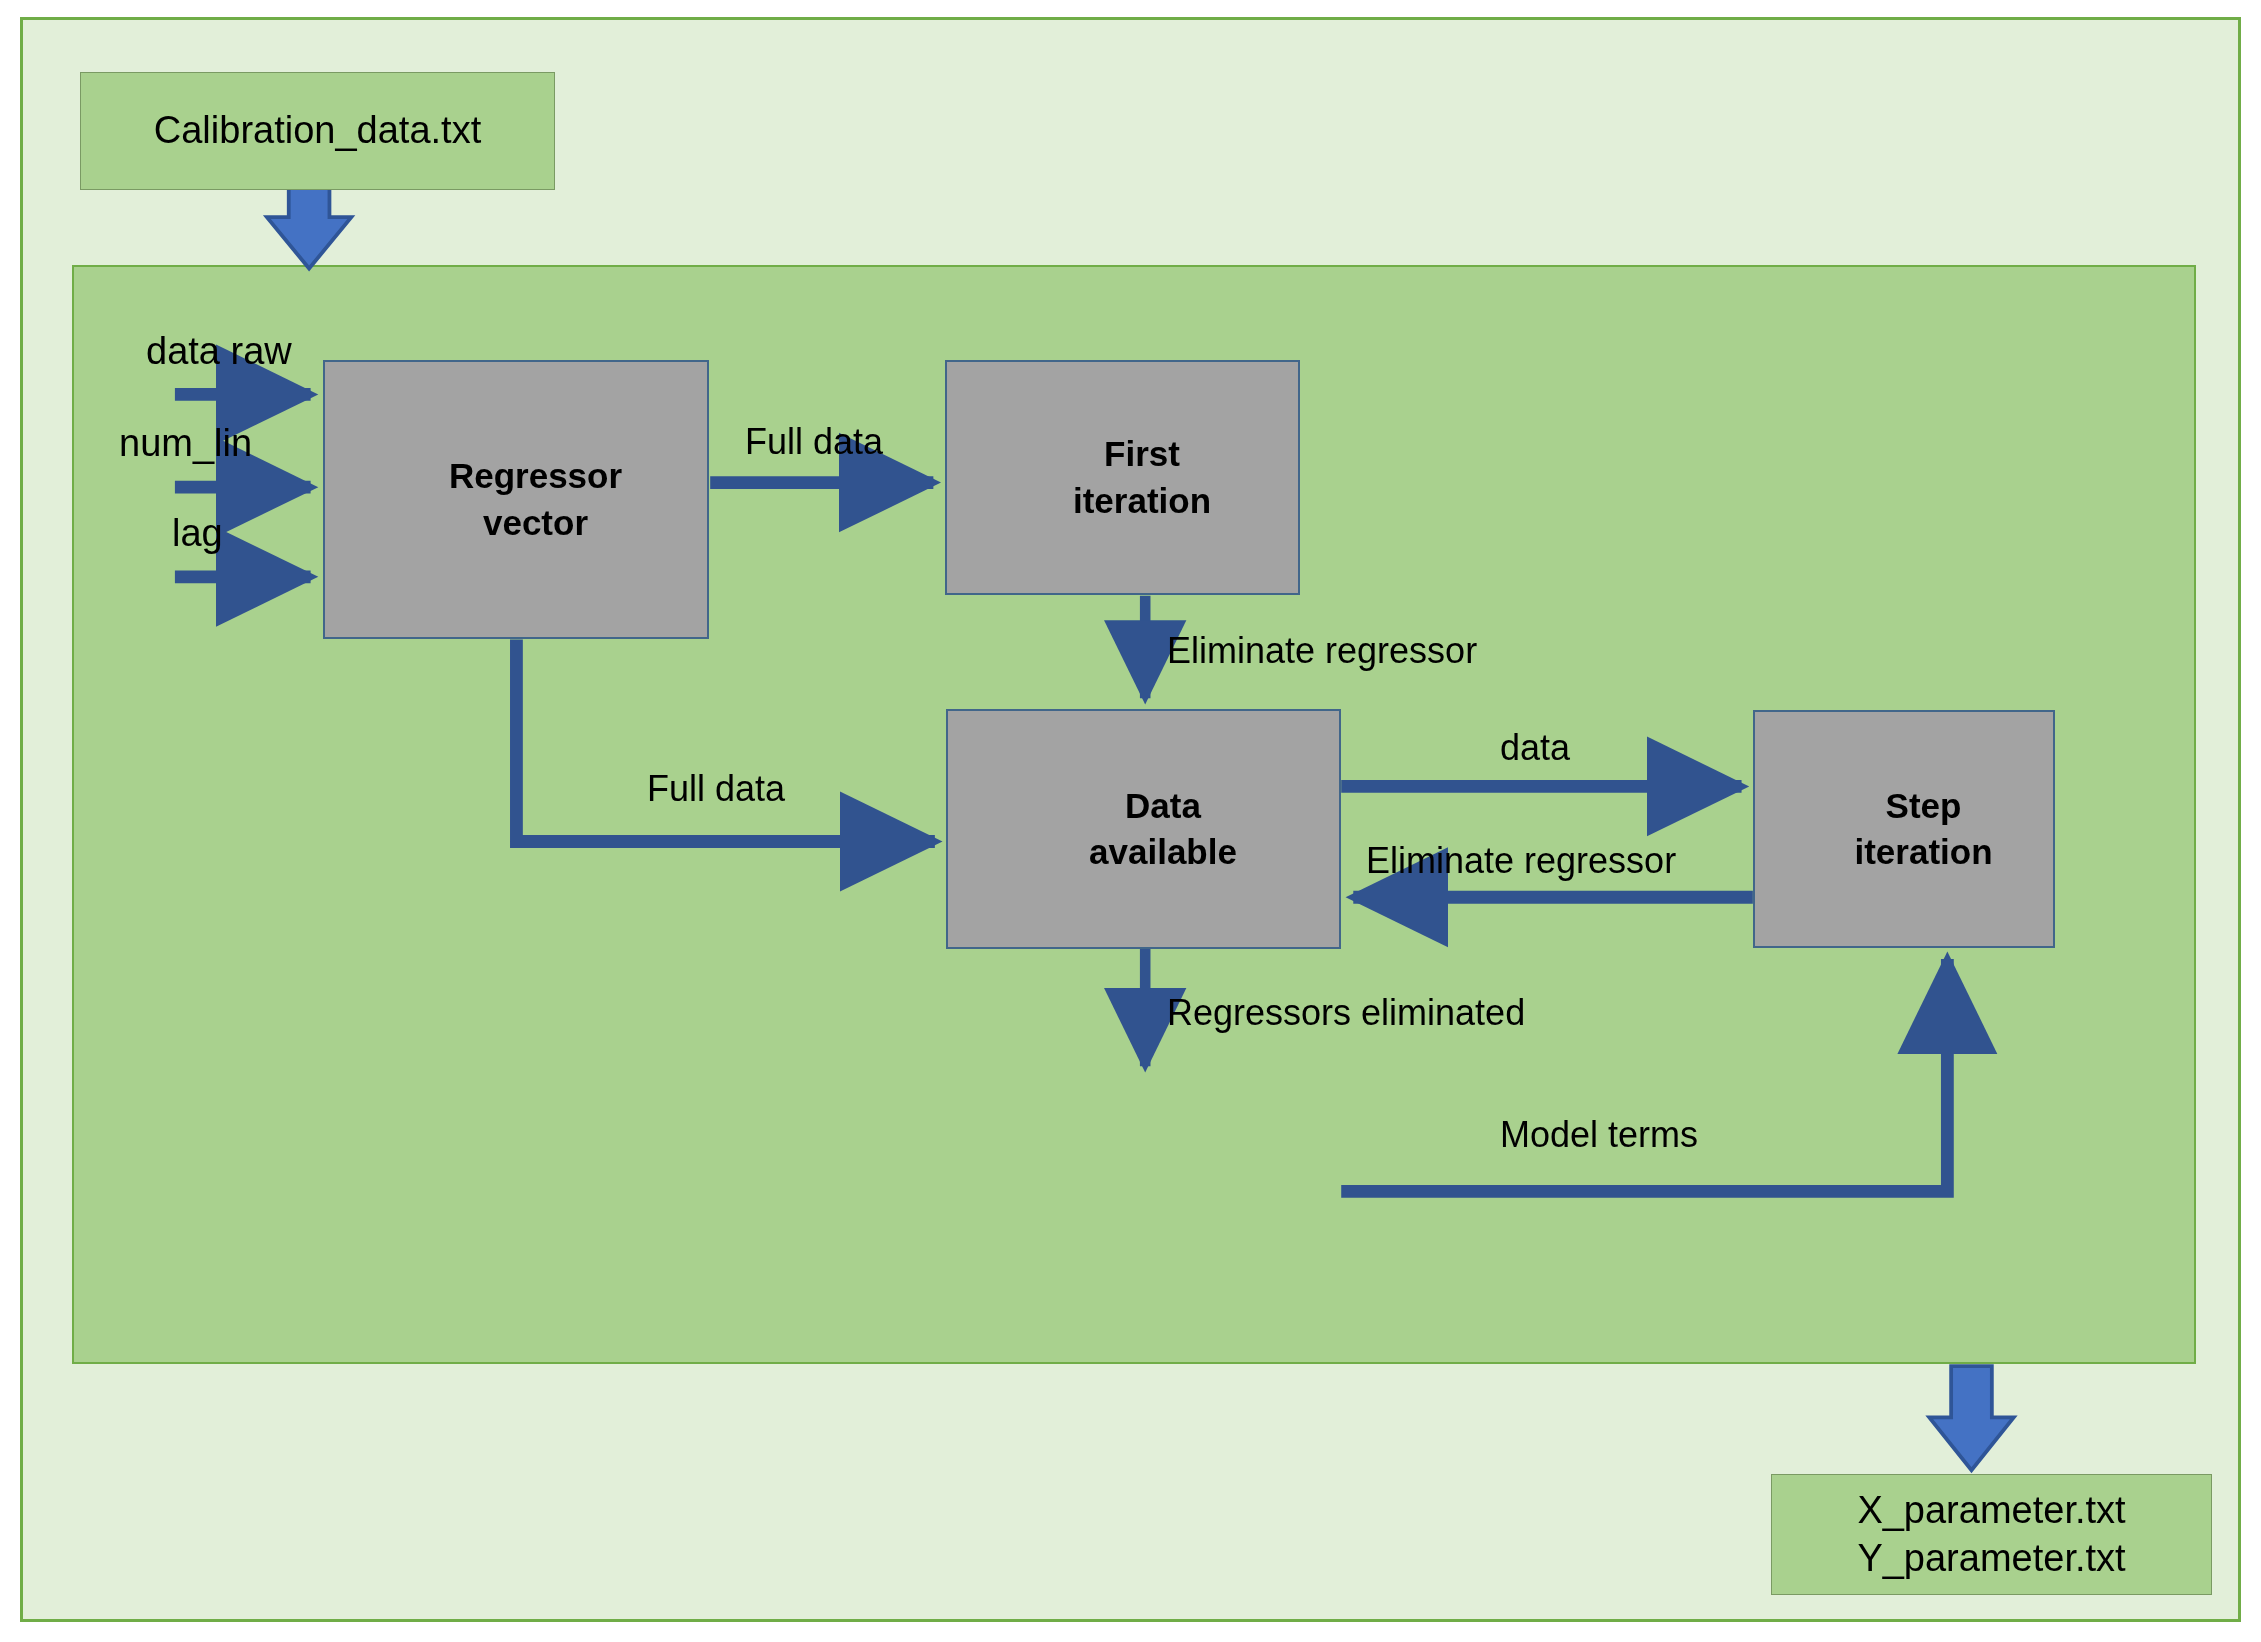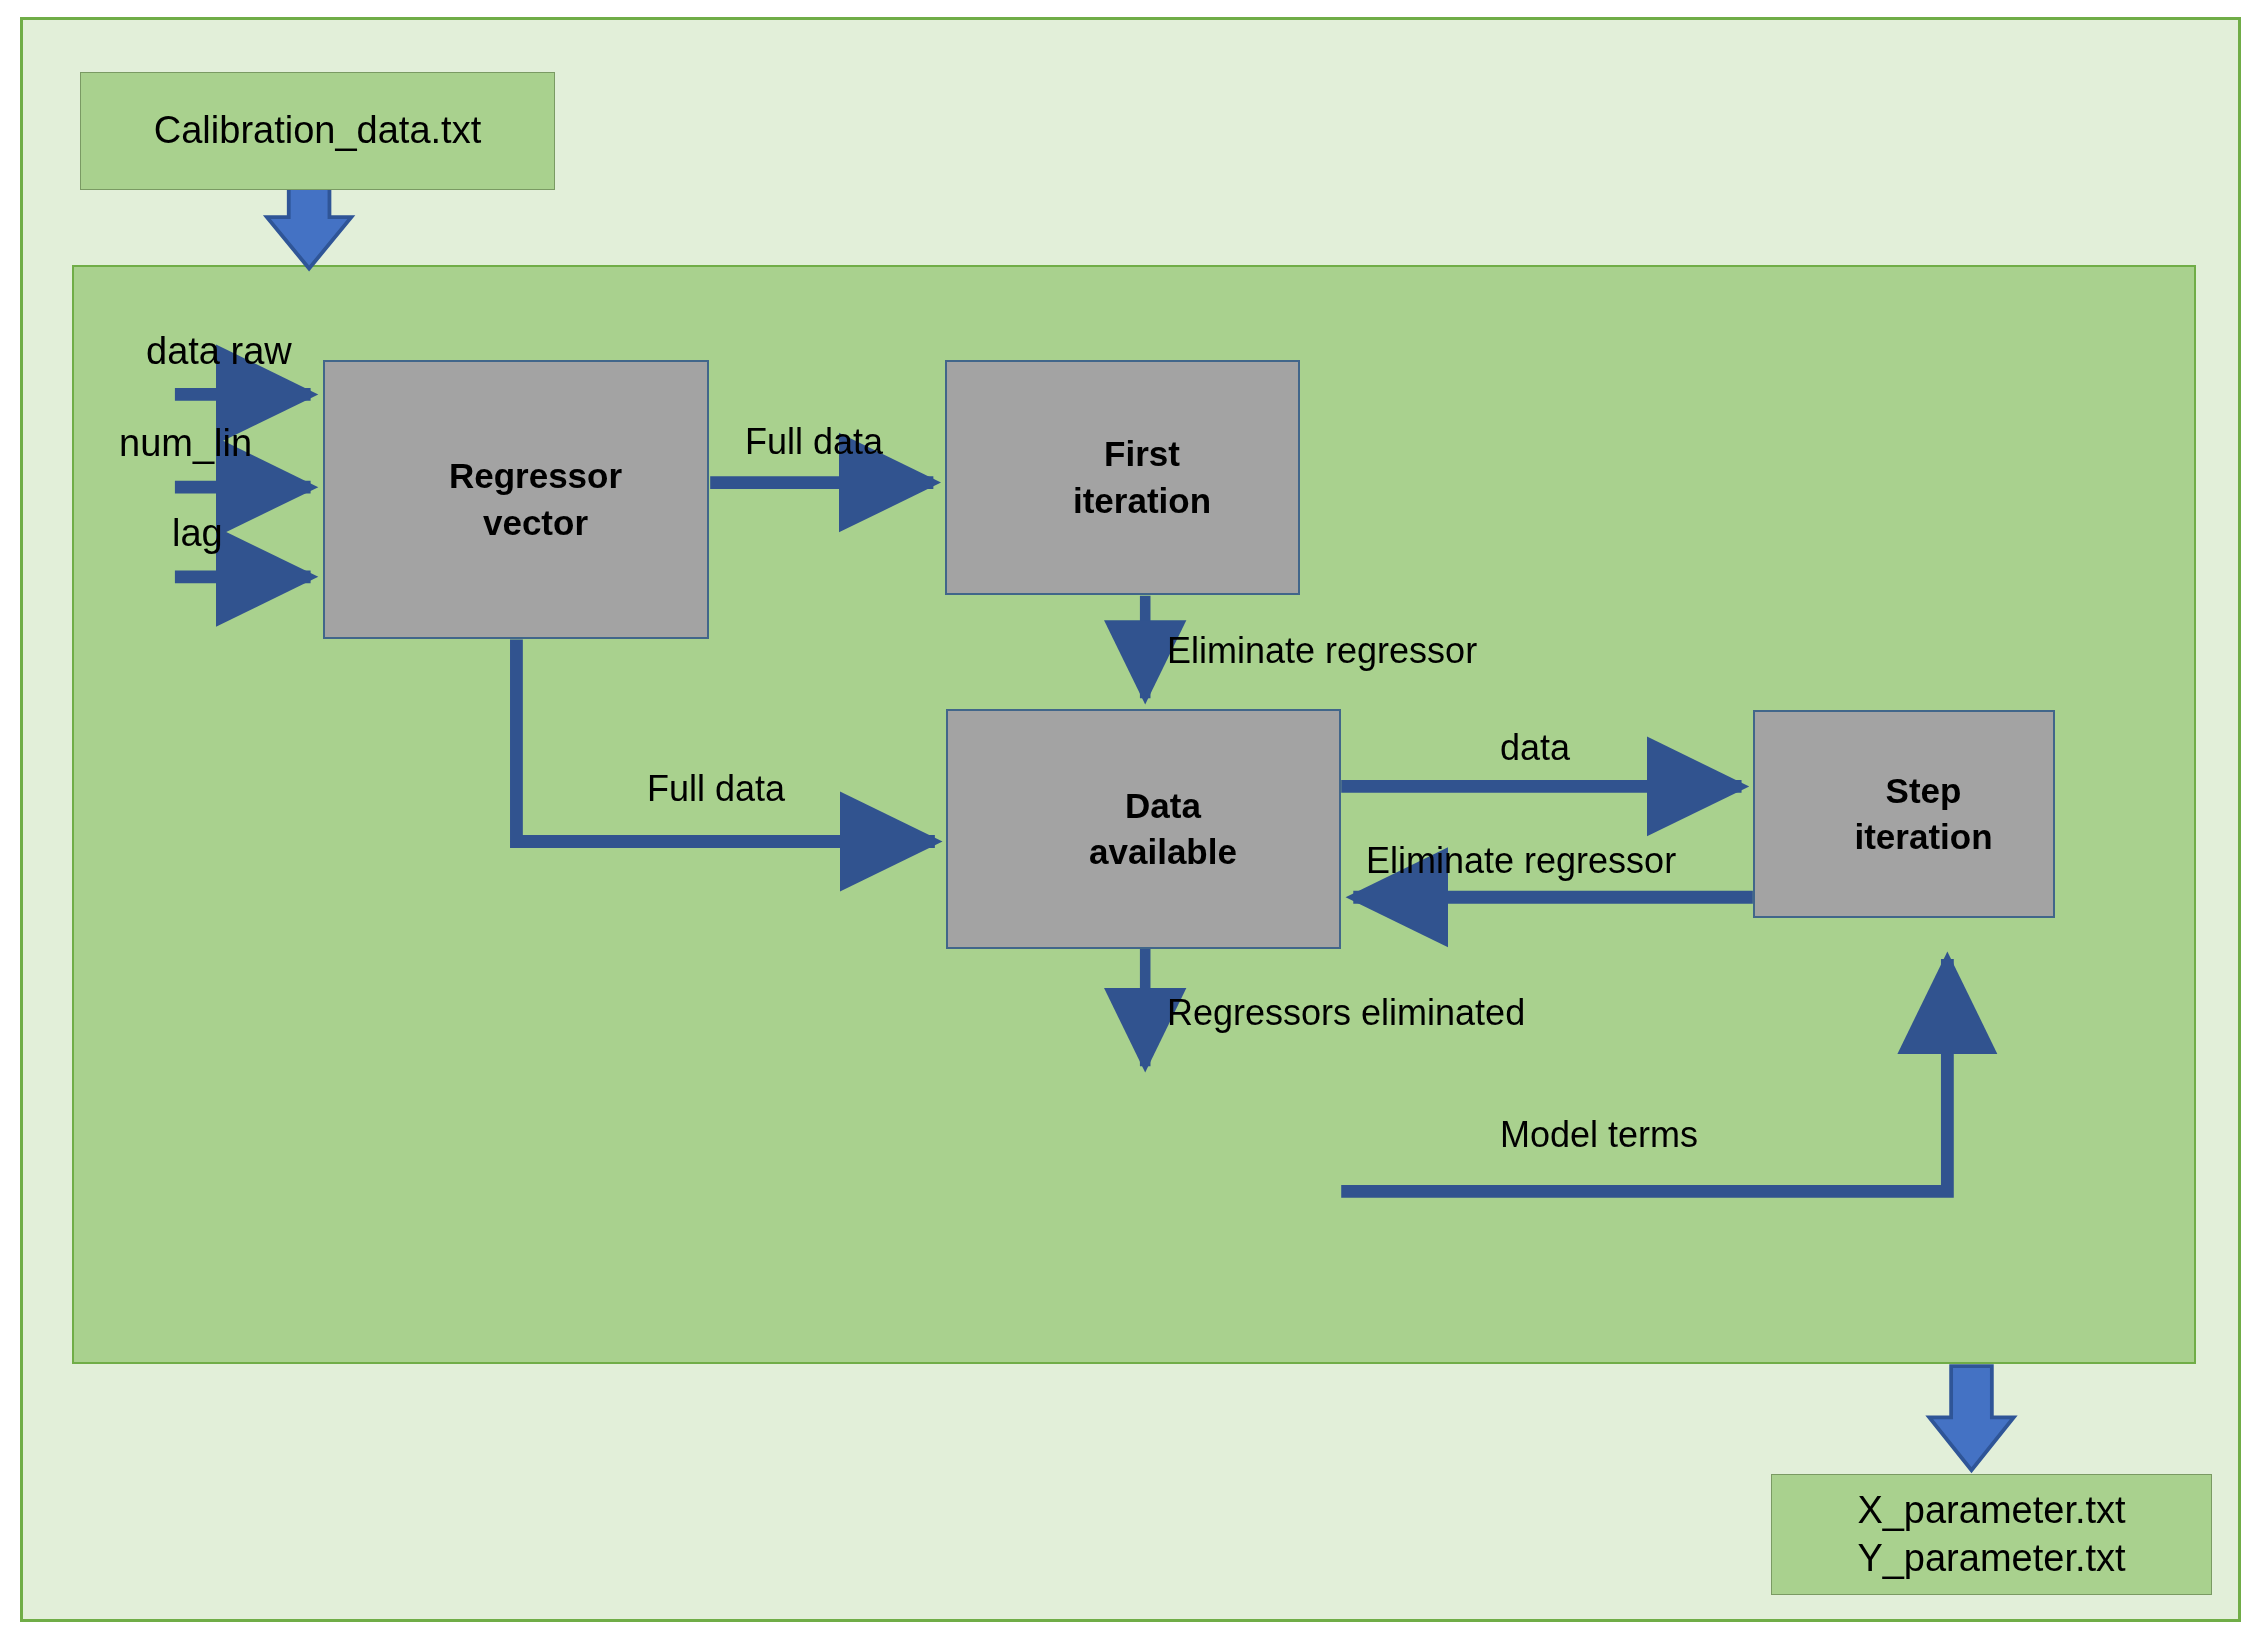--- a/index.html
+++ b/index.html
@@ -84,21 +84,21 @@
     color: #000000;
     font-size: 35px;
     font-weight: bold;
     line-height: 1.32;
     text-align: center;
     padding-left: 39px;
   }
   #regressor-vector-box { left: 323px;  top: 360px;  width: 386px; height: 279px; }
   #first-iteration-box  { left: 945px; top: 360px;  width: 355px; height: 235px; }
   #data-available-box   { left: 946px; top: 709px;  width: 395px; height: 240px; }
-  #step-iteration-box   { left: 1753px; top: 710px;  width: 302px; height: 208px; }
+  #step-iteration-box   { left: 1753px; top: 710px;  width: 302px; height: 238px; }
   #model-terms-box      { left: 946px; top: 1077px; width: 395px; height: 240px; }
 
   
   .edge-label, .input-label {
     position: absolute;
     color: #000000;
     font-size: 36px;
     line-height: 1;
     white-space: nowrap;
   }

